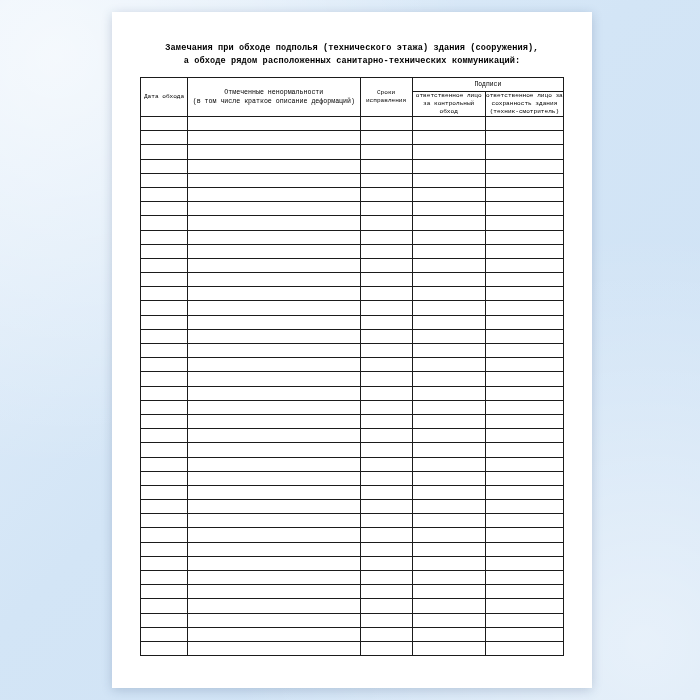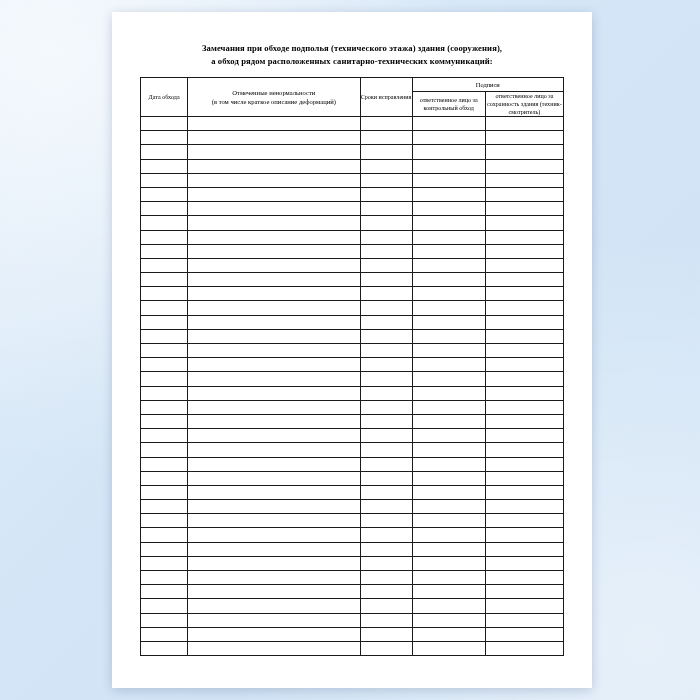--- a/index.html
+++ b/index.html
@@ -11,20 +11,21 @@
     height: 700px;
     background: #dceaf7;
     font-family: "Liberation Serif", serif;
     overflow: hidden;
   }
   #stage {
     position: relative;
     width: 700px;
     height: 700px;
     background: linear-gradient(135deg, #e4effa 0%, #d3e5f6 45%, #cfe2f5 100%);
+    font-family: Liberation Mono, monospace;
   }
   
   #stage:before {
     content: "";
     position: absolute;
     inset: 0;
     background:
       radial-gradient(circle at 8% 8%, rgba(255,255,255,.65), rgba(255,255,255,0) 45%),
       radial-gradient(circle at 92% 92%, rgba(255,255,255,.5), rgba(255,255,255,0) 45%);
     pointer-events: none;
@@ -92,21 +93,21 @@
 </style>
 </head>
 <body>
 
 <div id="stage">
   <div id="sheet">
     <div id="page-inner">
 
       <div class="doc-title">
         <div>Замечания при обходе подполья (технического этажа) здания (сооружения),</div>
-        <div>а обход рядом расположенных санитарно-технических коммуникаций:</div>
+        <div>а обходе рядом расположенных санитарно-технических коммуникаций:</div>
       </div>
 
       <table class="reg">
         <colgroup>
           <col class="col-a">
             <col class="col-b">
             <col class="col-c">
             <col class="col-d">
             <col class="col-e">
         </colgroup>

